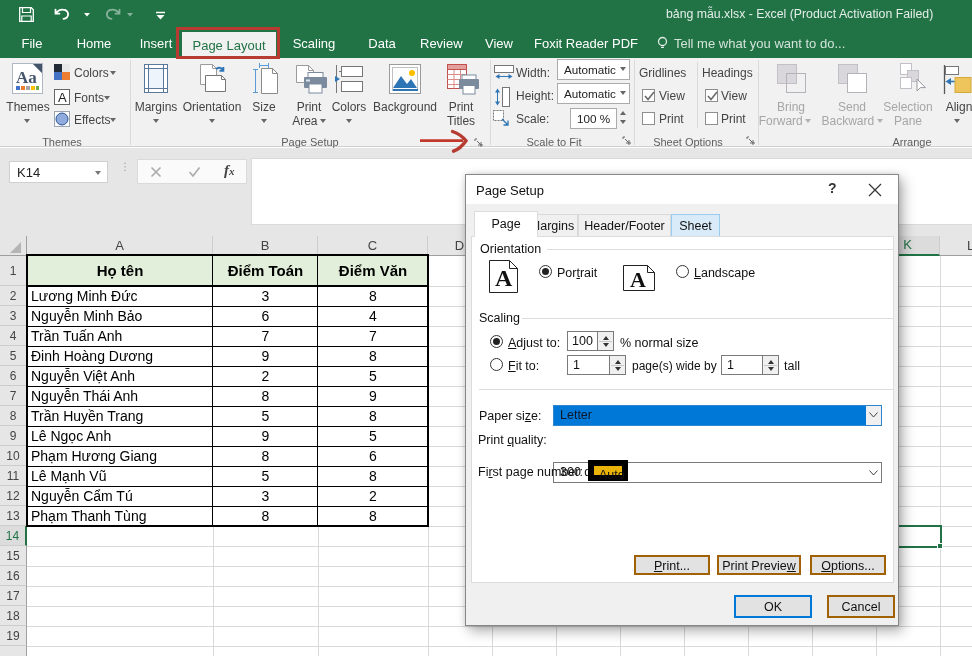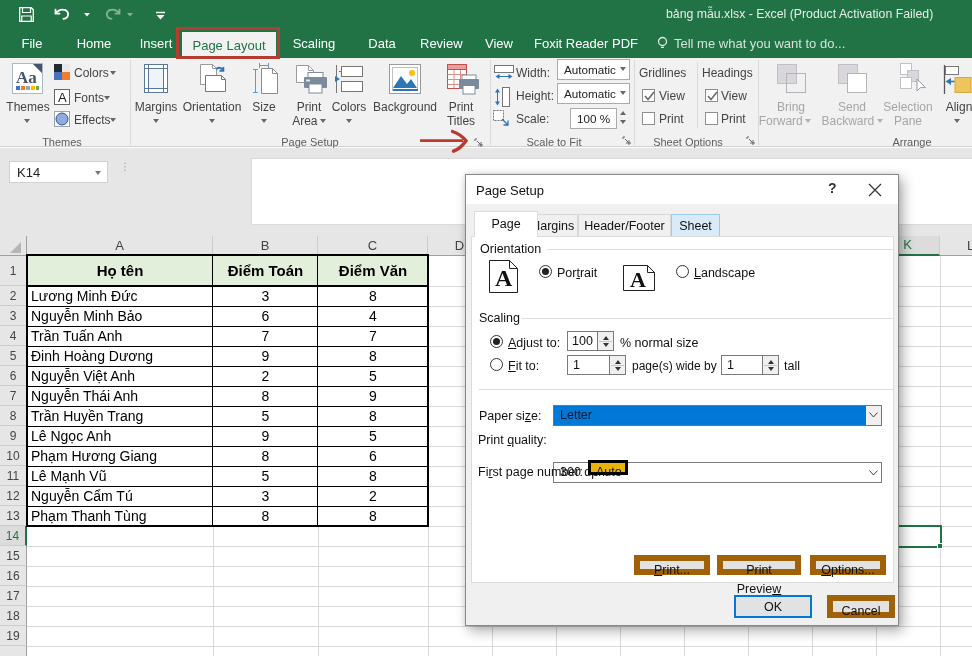--- a/index.html
+++ b/index.html
@@ -34,21 +34,21 @@
 .nb { left:213px; width:105px; height:20px; line-height:20px; text-align:center; }
 .nc { left:318px; width:110px; height:20px; line-height:20px; text-align:center; }
 
 #dlg { left:465px; top:174px; width:434px; height:452px; background:#f0f0f0; border:1px solid #888; box-shadow:4px 5px 12px rgba(0,0,0,0.32), 0 0 5px rgba(0,0,0,0.12); }
 .dtext { position:absolute; font-size:12.5px; color:#111; white-space:nowrap; }
 .etch { position:absolute; height:1px; background:#dcdcdc; }
 .radio { position:absolute; width:13px; height:13px; border:1px solid #333; border-radius:50%; background:#fff; }
 .radio.sel::after { content:""; position:absolute; left:2px; top:2px; width:7px; height:7px; border-radius:50%; background:#222; }
 .spinbox { position:absolute; background:#fff; border:1px solid #7a7a7a; font-size:12.5px; color:#111; }
 .spinner { position:absolute; width:17px; height:20px; background:#f0f0f0; border:1px solid #7a7a7a; }
-.btn { position:absolute; background:#e2e2e2; border:6px solid #a16207; font-size:12.5px; color:#111; text-align:center; }
+.btn { position:absolute; background:#e2e2e2; border:2px solid #a16207; font-size:12.5px; color:#111; text-align:center; }
 
 #redbox { left:176px; top:27px; width:104px; height:32px; border:3px solid #b63b31; }
 </style>
 </head>
 <body>
 <div id="page">
   <div id="titlebar" class="abs">
     <svg class="abs" style="left:18px;top:6px;" width="150" height="17" viewBox="0 0 150 17">
 
       <g stroke="#fff" stroke-width="1.3" fill="none">
@@ -287,20 +287,29 @@
     <div class="biglab" style="left:938px;width:42px;">Align</div>
     <div class="dropar" style="left:954px;top:61px;"></div>
     <div class="glabel" style="left:872px;width:80px;">Arrange</div>
   </div>
   <div id="fbar" class="abs">
     <div class="abs" style="left:9px;top:13px;width:99px;height:22px;background:#fff;border:1px solid #d0d0d0;">
       <div class="abs" style="left:7px;top:0;width:50px;height:20px;line-height:21px;font-size:13px;color:#222;">K14</div>
       <div class="dropar" style="left:85px;top:9px;border-top-color:#777;"></div>
     </div>
     <div class="abs" style="left:120px;top:16px;width:3px;height:16px;color:#999;font-size:10px;line-height:5px;">⋮</div>
+    <div class="abs" style="left:137px;top:11px;width:110px;height:25px;background:#fafafa;border:1px solid #dadada;">
+      <svg class="abs" style="left:12px;top:6px;" width="12" height="12" viewBox="0 0 12 12">
+          <path d="M1.5 1.5 l9 9 M10.5 1.5 l-9 9" stroke="#ababab" stroke-width="1.6"></path>
+        </svg>
+      <svg class="abs" style="left:50px;top:6px;" width="13" height="12" viewBox="0 0 13 12">
+          <path d="M1.5 6 l3.5 4 L11.5 1.5" stroke="#ababab" stroke-width="1.6" fill="none"></path>
+        </svg>
+      <div class="abs" style="left:86px;top:2px;font-family:'Liberation Serif',serif;font-style:italic;font-weight:bold;font-size:15px;color:#444;">f<span style="font-size:11px;">x</span></div>
+    </div>
     <div class="abs" style="left:251px;top:10px;width:721px;height:67px;background:#fff;border:1px solid #dadada;border-right:none;"></div>
   </div>
   <div id="gridarea" class="abs" style="left:0;top:236px;width:972px;height:420px;background:#fff;"></div>
 
   <div id="glines" class="abs" style="left:0;top:0;width:972px;height:656px;">
     <div class="vline" style="left:213px;top:527px;width:1px;height:129px;"></div>
     <div class="vline" style="left:318px;top:527px;width:1px;height:129px;"></div>
     <div class="vline" style="left:428px;top:527px;width:1px;height:129px;"></div>
     <div class="vline" style="left:492px;top:256px;width:1px;height:400px;"></div>
     <div class="vline" style="left:556px;top:256px;width:1px;height:400px;"></div>
@@ -501,21 +510,21 @@
       </div>
     </div>
     <div class="dtext" style="left:12px;top:258px;">Print <u>q</u>uality:</div>
     <div class="abs" style="left:87px;top:254px;width:329px;height:21px;background:#fff;border:1px solid #7a7a7a;margin-top:33px;">
       <div class="abs" style="left:6px;top:0;height:19px;line-height:19px;font-size:12.5px;color:#111;">300 dpi</div>
       <svg style="position:absolute;left:315px;top:7px;" width="9" height="6" viewBox="0 0 9 6">
           <path d="M0.5 0.5 l4 4.5 4 -4.5" stroke="#444" fill="none"></path>
         </svg>
     </div>
     <div class="dtext" style="left:12px;top:290px;">Fi<u>r</u>st page number:</div>
-    <div class="abs" style="left:122px;top:285px;width:40px;height:15px;background:#eab308;border:3px solid #000000;">
+    <div class="abs" style="left:122px;top:285px;width:40px;height:21px;background:#eab308;border:6px solid #000000;">
       <div class="abs" style="left:5px;top:0;height:19px;line-height:19px;font-size:12.5px;color:#111;">Auto</div>
     </div>
 
     <div class="btn" style="left:168px;top:380px;width:76px;height:20px;line-height:19px;"><u>P</u>rint...</div>
     <div class="btn" style="left:251px;top:380px;width:84px;height:20px;line-height:19px;">Print Previe<u>w</u></div>
     <div class="btn" style="left:344px;top:380px;width:76px;height:20px;line-height:19px;"><u>O</u>ptions...</div>
     <div class="btn" style="left:268px;top:420px;width:78px;height:23px;line-height:20px;border:2px solid #0078d7;">OK</div>
     <div class="btn" style="left:361px;top:420px;width:68px;height:23px;line-height:21px;">Cancel</div>
   </div>
   <div id="redbox" class="abs"></div>

